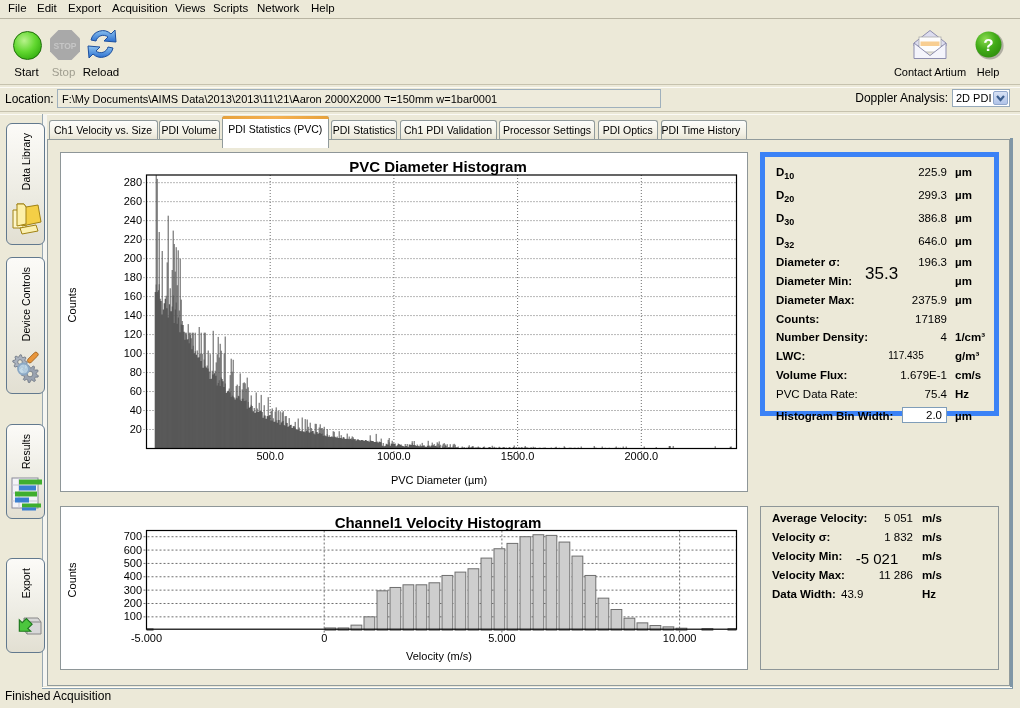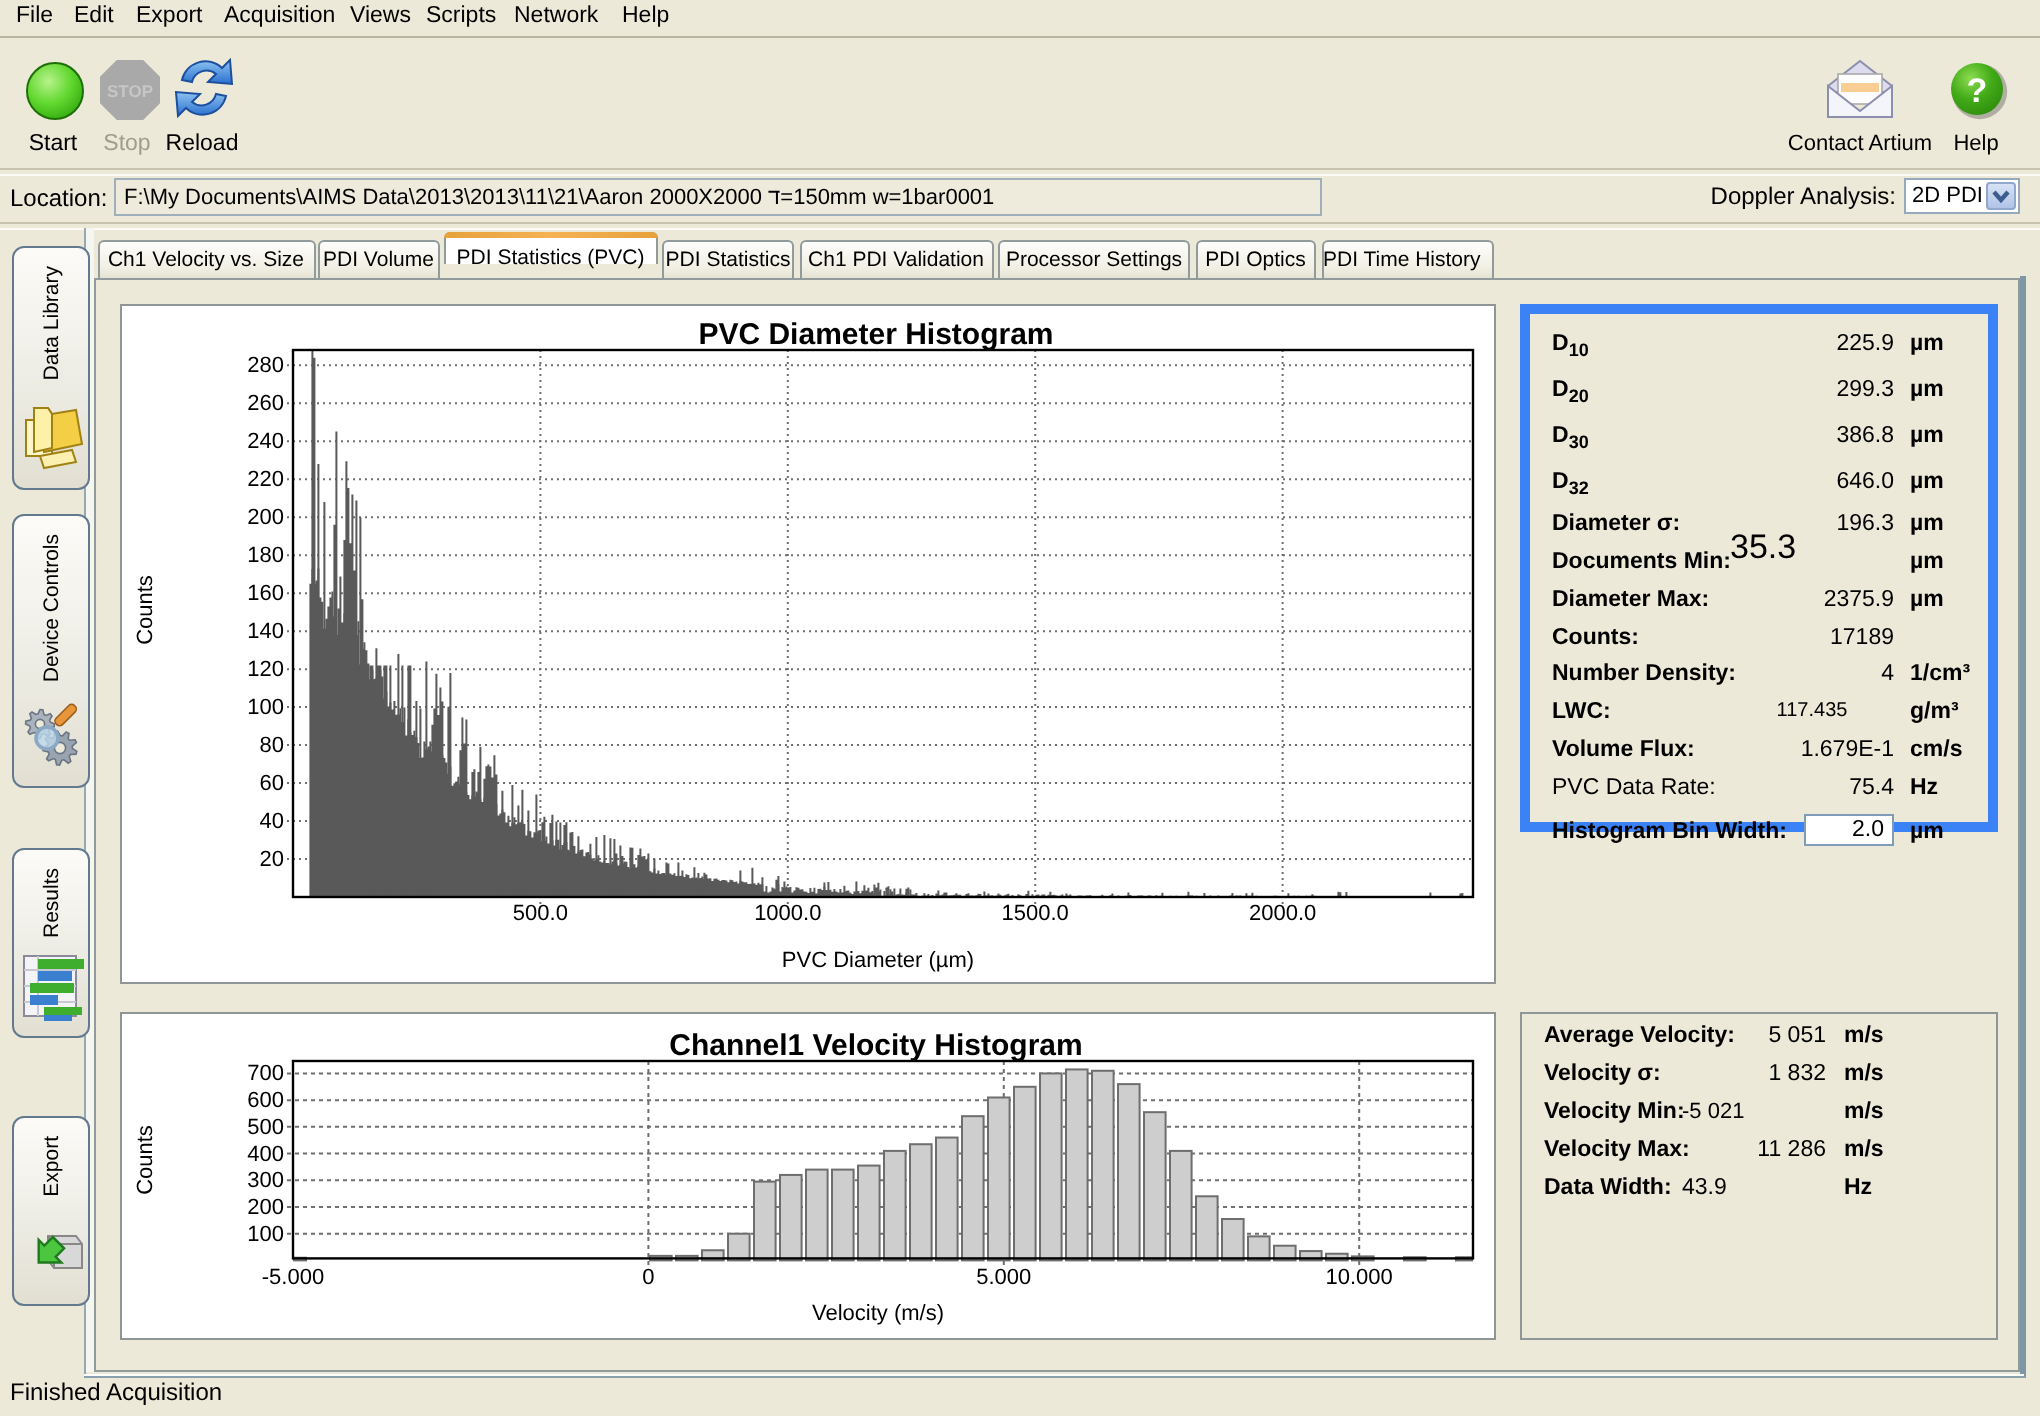--- a/index.html
+++ b/index.html
@@ -68,21 +68,21 @@
 <div style="position:absolute;left:1009.5px;top:138px;width:3px;height:551px;background:#7f96a6"></div>
 <div style="position:absolute;left:42px;top:686.5px;width:970px;height:1px;background:#fdfdfa"></div>
 <div style="position:absolute;left:42px;top:687.5px;width:970.5px;height:1.5px;background:#8aa0ae"></div>
 <div style="position:absolute;left:47px;top:139px;width:963px;height:547px;background:#ece9d8;border:1px solid #919b9c;box-sizing:border-box;z-index:2"></div>
 <div style="position:absolute;left:48.5px;top:120px;width:109.0px;height:19px;background:linear-gradient(180deg,#fdfdfb,#f2f0e4 70%,#e6e3d4);border:1px solid #919b9c;border-bottom:none;border-radius:3px 3px 0 0;z-index:3;box-sizing:border-box">
     <div style="position:absolute;left:0;right:0;top:3px;text-align:center;font-size:10.5px;white-space:nowrap">Ch1 Velocity vs. Size</div>
   </div>
 <div style="position:absolute;left:159.0px;top:120px;width:60.5px;height:19px;background:linear-gradient(180deg,#fdfdfb,#f2f0e4 70%,#e6e3d4);border:1px solid #919b9c;border-bottom:none;border-radius:3px 3px 0 0;z-index:3;box-sizing:border-box">
     <div style="position:absolute;left:0;right:0;top:3px;text-align:center;font-size:10.5px;white-space:nowrap">PDI Volume</div>
   </div>
-<div style="position:absolute;left:222.0px;top:115.5px;width:106.5px;height:16px;background:#fff;border:1px solid #919b9c;border-bottom:none;border-radius:3px 3px 0 0;z-index:5;box-sizing:border-box">
+<div style="position:absolute;left:222.0px;top:115.5px;width:106.5px;height:32px;background:#fff;border:1px solid #919b9c;border-bottom:none;border-radius:3px 3px 0 0;z-index:5;box-sizing:border-box">
     <div style="position:absolute;left:-1px;top:-1px;right:-1px;height:3px;background:linear-gradient(90deg,#e7a23c,#f5b153,#e7a23c);border-radius:3px 3px 0 0"></div>
     <div style="position:absolute;left:0;right:0;top:6px;text-align:center;font-size:10.5px;white-space:nowrap">PDI Statistics (PVC)</div>
   </div>
 <div style="position:absolute;left:331.0px;top:120px;width:66.0px;height:19px;background:linear-gradient(180deg,#fdfdfb,#f2f0e4 70%,#e6e3d4);border:1px solid #919b9c;border-bottom:none;border-radius:3px 3px 0 0;z-index:3;box-sizing:border-box">
     <div style="position:absolute;left:0;right:0;top:3px;text-align:center;font-size:10.5px;white-space:nowrap">PDI Statistics</div>
   </div>
 <div style="position:absolute;left:399.5px;top:120px;width:97.0px;height:19px;background:linear-gradient(180deg,#fdfdfb,#f2f0e4 70%,#e6e3d4);border:1px solid #919b9c;border-bottom:none;border-radius:3px 3px 0 0;z-index:3;box-sizing:border-box">
     <div style="position:absolute;left:0;right:0;top:3px;text-align:center;font-size:10.5px;white-space:nowrap">Ch1 PDI Validation</div>
   </div>
 <div style="position:absolute;left:499.0px;top:120px;width:96.0px;height:19px;background:linear-gradient(180deg,#fdfdfb,#f2f0e4 70%,#e6e3d4);border:1px solid #919b9c;border-bottom:none;border-radius:3px 3px 0 0;z-index:3;box-sizing:border-box">
@@ -226,21 +226,21 @@
       <div style="position:absolute;left:190px;top:31.5px;font-weight:bold;font-size:11.5px">µm</div>
       <div style="position:absolute;left:11px;top:54.5px;font-weight:bold;font-size:11.5px">D<sub style="font-size:9px;vertical-align:-3px">30</sub></div>
       <div style="position:absolute;left:100px;top:54.5px;width:82px;text-align:right;font-size:11.5px">386.8</div>
       <div style="position:absolute;left:190px;top:54.5px;font-weight:bold;font-size:11.5px">µm</div>
       <div style="position:absolute;left:11px;top:77.5px;font-weight:bold;font-size:11.5px">D<sub style="font-size:9px;vertical-align:-3px">32</sub></div>
       <div style="position:absolute;left:100px;top:77.5px;width:82px;text-align:right;font-size:11.5px">646.0</div>
       <div style="position:absolute;left:190px;top:77.5px;font-weight:bold;font-size:11.5px">µm</div>
       <div style="position:absolute;left:11px;top:99.0px;font-weight:bold;font-size:11.5px">Diameter σ:</div>
       <div style="position:absolute;left:100px;top:99.0px;width:82px;text-align:right;font-size:11.5px">196.3</div>
       <div style="position:absolute;left:190px;top:99.0px;font-weight:bold;font-size:11.5px">µm</div>
-      <div style="position:absolute;left:11px;top:117.7px;font-weight:bold;font-size:11.5px">Documents Min:</div>
+      <div style="position:absolute;left:11px;top:117.7px;font-weight:bold;font-size:11.5px">Diameter Min:</div>
       <div style="position:absolute;left:100px;top:107px;width:82px;text-align:left;font-size:17px">35.3</div>
       <div style="position:absolute;left:190px;top:117.7px;font-weight:bold;font-size:11.5px">µm</div>
       <div style="position:absolute;left:11px;top:136.6px;font-weight:bold;font-size:11.5px">Diameter Max:</div>
       <div style="position:absolute;left:100px;top:136.6px;width:82px;text-align:right;font-size:11.5px">2375.9</div>
       <div style="position:absolute;left:190px;top:136.6px;font-weight:bold;font-size:11.5px">µm</div>
       <div style="position:absolute;left:11px;top:155.5px;font-weight:bold;font-size:11.5px">Counts:</div>
       <div style="position:absolute;left:100px;top:155.5px;width:82px;text-align:right;font-size:11.5px">17189</div>
       <div style="position:absolute;left:11px;top:174.2px;font-weight:bold;font-size:11.5px">Number Density:</div>
       <div style="position:absolute;left:100px;top:174.2px;width:82px;text-align:right;font-size:11.5px">4</div>
       <div style="position:absolute;left:190px;top:174.2px;font-weight:bold;font-size:11.5px">1/cm³</div>
@@ -258,21 +258,21 @@
       <div style="position:absolute;left:190px;top:252.8px;font-weight:bold;font-size:11.5px">µm</div>
     </div>
 <div style="position:absolute;left:760px;top:505.5px;width:239px;height:164px;background:#ece9d8;border:1px solid #8e9698;box-sizing:border-box">
       <div style="position:absolute;left:11px;top:5.7px;font-weight:bold;font-size:11.5px">Average Velocity:</div>
       <div style="position:absolute;left:80px;top:5.7px;width:72px;text-align:right;font-size:11.5px">5 051</div>
       <div style="position:absolute;left:161px;top:5.7px;font-weight:bold;font-size:11.5px">m/s</div>
       <div style="position:absolute;left:11px;top:24.5px;font-weight:bold;font-size:11.5px">Velocity σ:</div>
       <div style="position:absolute;left:80px;top:24.5px;width:72px;text-align:right;font-size:11.5px">1 832</div>
       <div style="position:absolute;left:161px;top:24.5px;font-weight:bold;font-size:11.5px">m/s</div>
       <div style="position:absolute;left:11px;top:43.3px;font-weight:bold;font-size:11.5px">Velocity Min:</div>
-      <div style="position:absolute;left:80px;top:43.3px;width:72px;text-align:left;font-size:11px">-5 021</div>
+      <div style="position:absolute;left:80px;top:43.3px;width:72px;text-align:center;font-size:15px">-5 021</div>
       <div style="position:absolute;left:161px;top:43.3px;font-weight:bold;font-size:11.5px">m/s</div>
       <div style="position:absolute;left:11px;top:62.8px;font-weight:bold;font-size:11.5px">Velocity Max:</div>
       <div style="position:absolute;left:80px;top:62.8px;width:72px;text-align:right;font-size:11.5px">11 286</div>
       <div style="position:absolute;left:161px;top:62.8px;font-weight:bold;font-size:11.5px">m/s</div>
       <div style="position:absolute;left:11px;top:81.8px;font-weight:bold;font-size:11.5px">Data Width:</div>
       <div style="position:absolute;left:80px;top:81.8px;width:72px;font-size:11.5px">43.9</div>
       <div style="position:absolute;left:161px;top:81.8px;font-weight:bold;font-size:11.5px">Hz</div>
     </div>
 </div>
 <div style="position:absolute;left:5px;top:689px;font-size:12px">Finished Acquisition</div>

